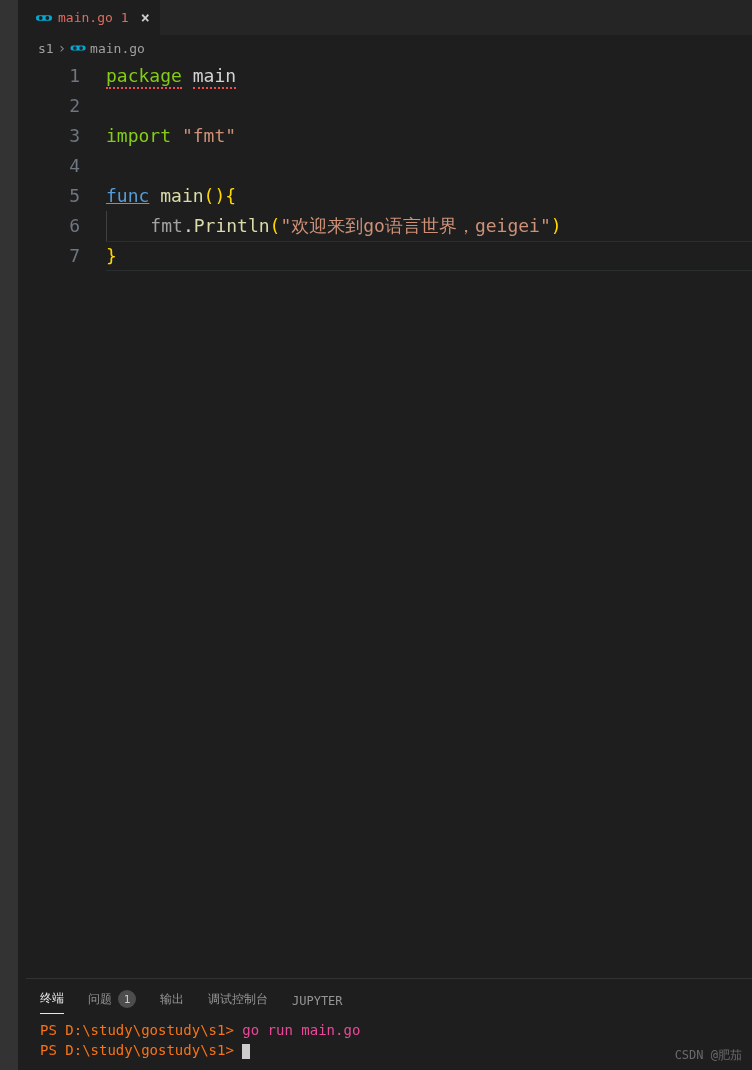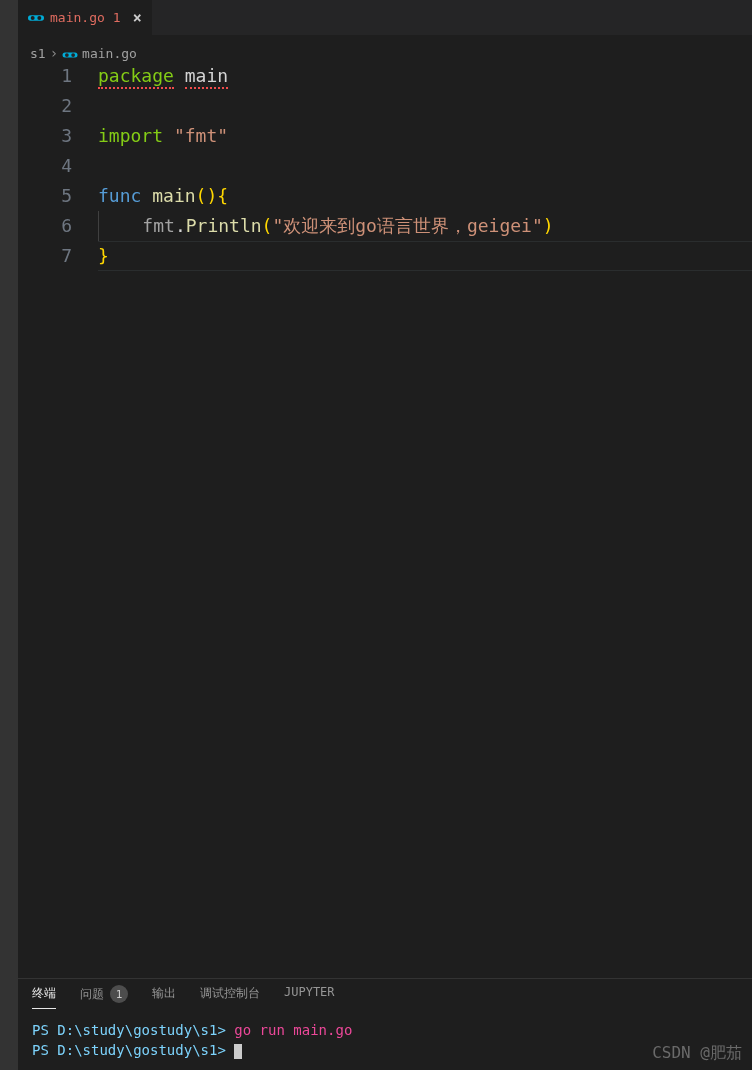--- a/index.html
+++ b/index.html
@@ -21,21 +21,21 @@
       width: 18px;
       background: #333333;
       position: absolute;
       left: 0;
       top: 0;
       bottom: 0;
     }
     .main-area {
       display: flex;
       flex-direction: column;
-      margin-left: 18px;
+      margin-left: 26px;
       flex: 1;
       min-height: 0;
     }
     .tab-bar {
       height: 35px;
       background: #252526;
       display: flex;
       align-items: stretch;
     }
     .tab {
@@ -66,21 +66,21 @@
     .tab-close {
       color: #cccccc;
       font-size: 15px;
       margin-left: 6px;
       font-weight: bold;
       cursor: pointer;
     }
     .breadcrumbs {
       height: 26px;
       display: flex;
-      align-items: flex-end;
+      align-items: center;
       padding: 0 12px;
       gap: 4px;
       font-size: 13px;
       color: #a0a0a0;
       background: #1e1e1e;
     }
     .breadcrumbs .go-icon-small {
       width: 16px;
       height: 12px;
       display: inline-flex;
@@ -129,40 +129,40 @@
     }
     .indent-guide {
       border-left: 1px solid #404040;
       display: inline-block;
       height: 30px;
       vertical-align: top;
     }
     .tok-keyword { color: #84cc16; }
     .tok-ident { color: #d4d4d4; }
     .tok-string { color: #ce9178; }
-    .tok-func { color: #569cd6; }
+    .tok-func { color: #569cd6; text-decoration: underline; }
     .tok-funcname { color: #dcdcaa; }
     .tok-paren { color: #ffd700; }
     .tok-brace { color: #ffd700; }
     .tok-dot { color: #d4d4d4; }
     .tok-pkg { color: #a3a3a3; }
     .squiggly {
       border-bottom: 2px dotted #f14c4c;
       padding-bottom: 1px;
     }
     .panel {
       border-top: 1px solid #333;
       background: #1e1e1e;
       display: flex;
       flex-direction: column;
     }
     .panel-tabs {
       height: 35px;
       display: flex;
-      align-items: flex-start;
+      align-items: flex-end;
       padding: 0 14px;
       gap: 24px;
       font-size: 12px;
     }
     .panel-tab {
       color: #969696;
       cursor: pointer;
       padding: 6px 0;
       display: flex;
       align-items: center;
@@ -185,34 +185,34 @@
       padding: 0 5px;
     }
     .terminal {
       padding: 6px 14px 10px 14px;
       font-family: Consolas, monospace;
       font-size: 14px;
       line-height: 20px;
       color: #cccccc;
     }
     .term-cmd { color: #ec4899; }
-    .term-prompt { color: #7dd3fc; }
+    .term-prompt { color: #f97316; }
     .cursor-block {
       display: inline-block;
       width: 8px;
       height: 15px;
       background: #cccccc;
       vertical-align: middle;
     }
     .watermark {
       position: absolute;
       right: 10px;
       bottom: 6px;
       color: #6a6a6a;
-      font-size: 16px;
+      font-size: 12px;
     }
     .minimap {
       position: absolute;
       right: 0;
       top: 0;
       width: 6px;
       height: 100%;
     }
   </style>
 </head>

